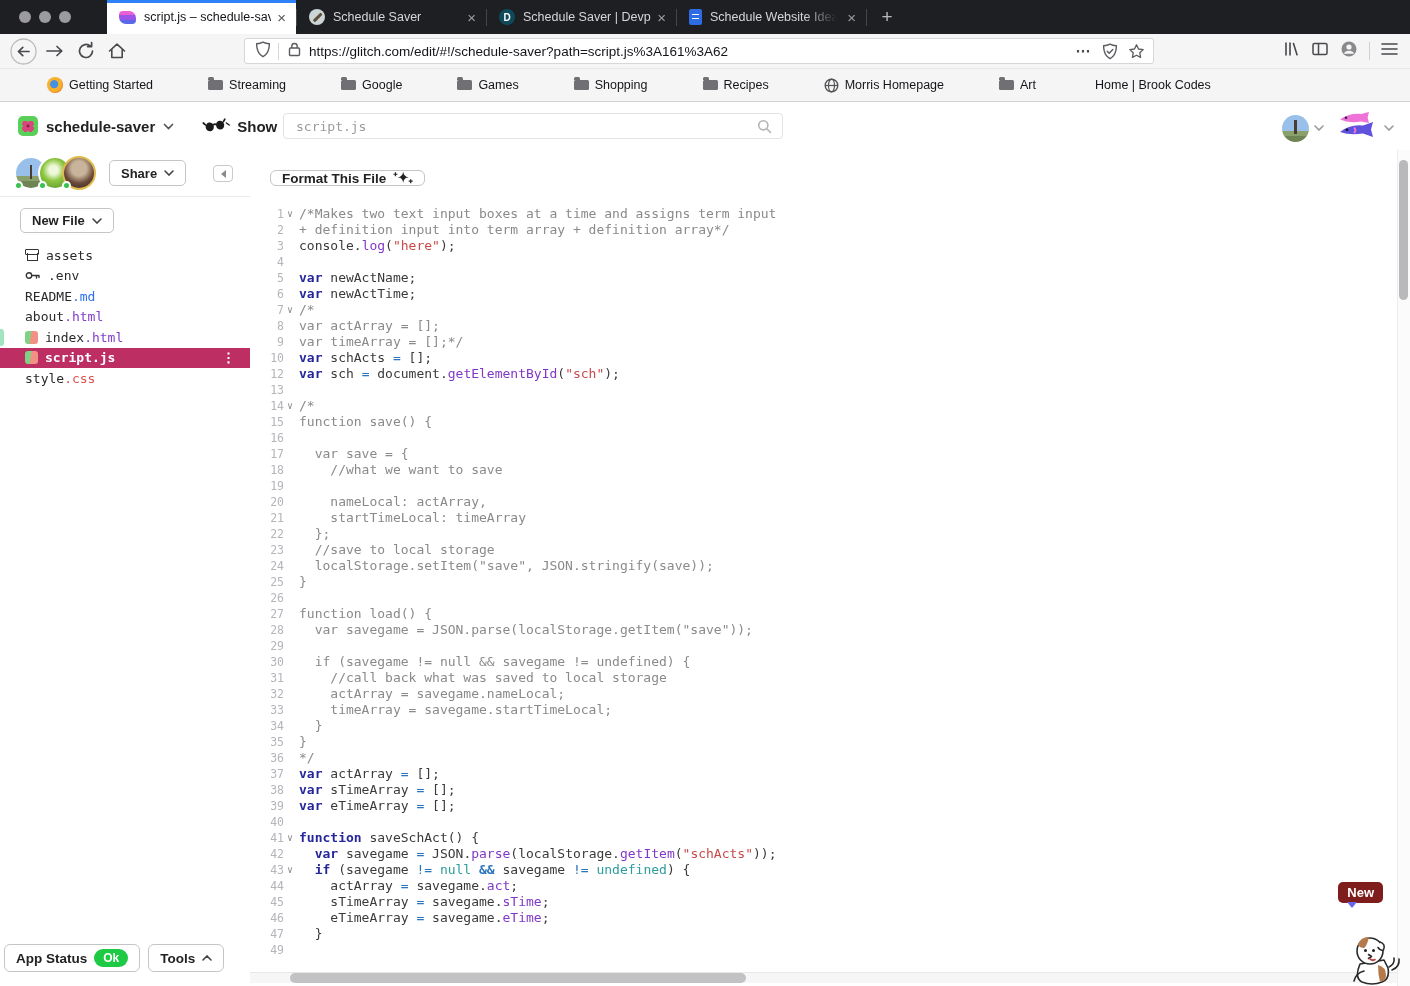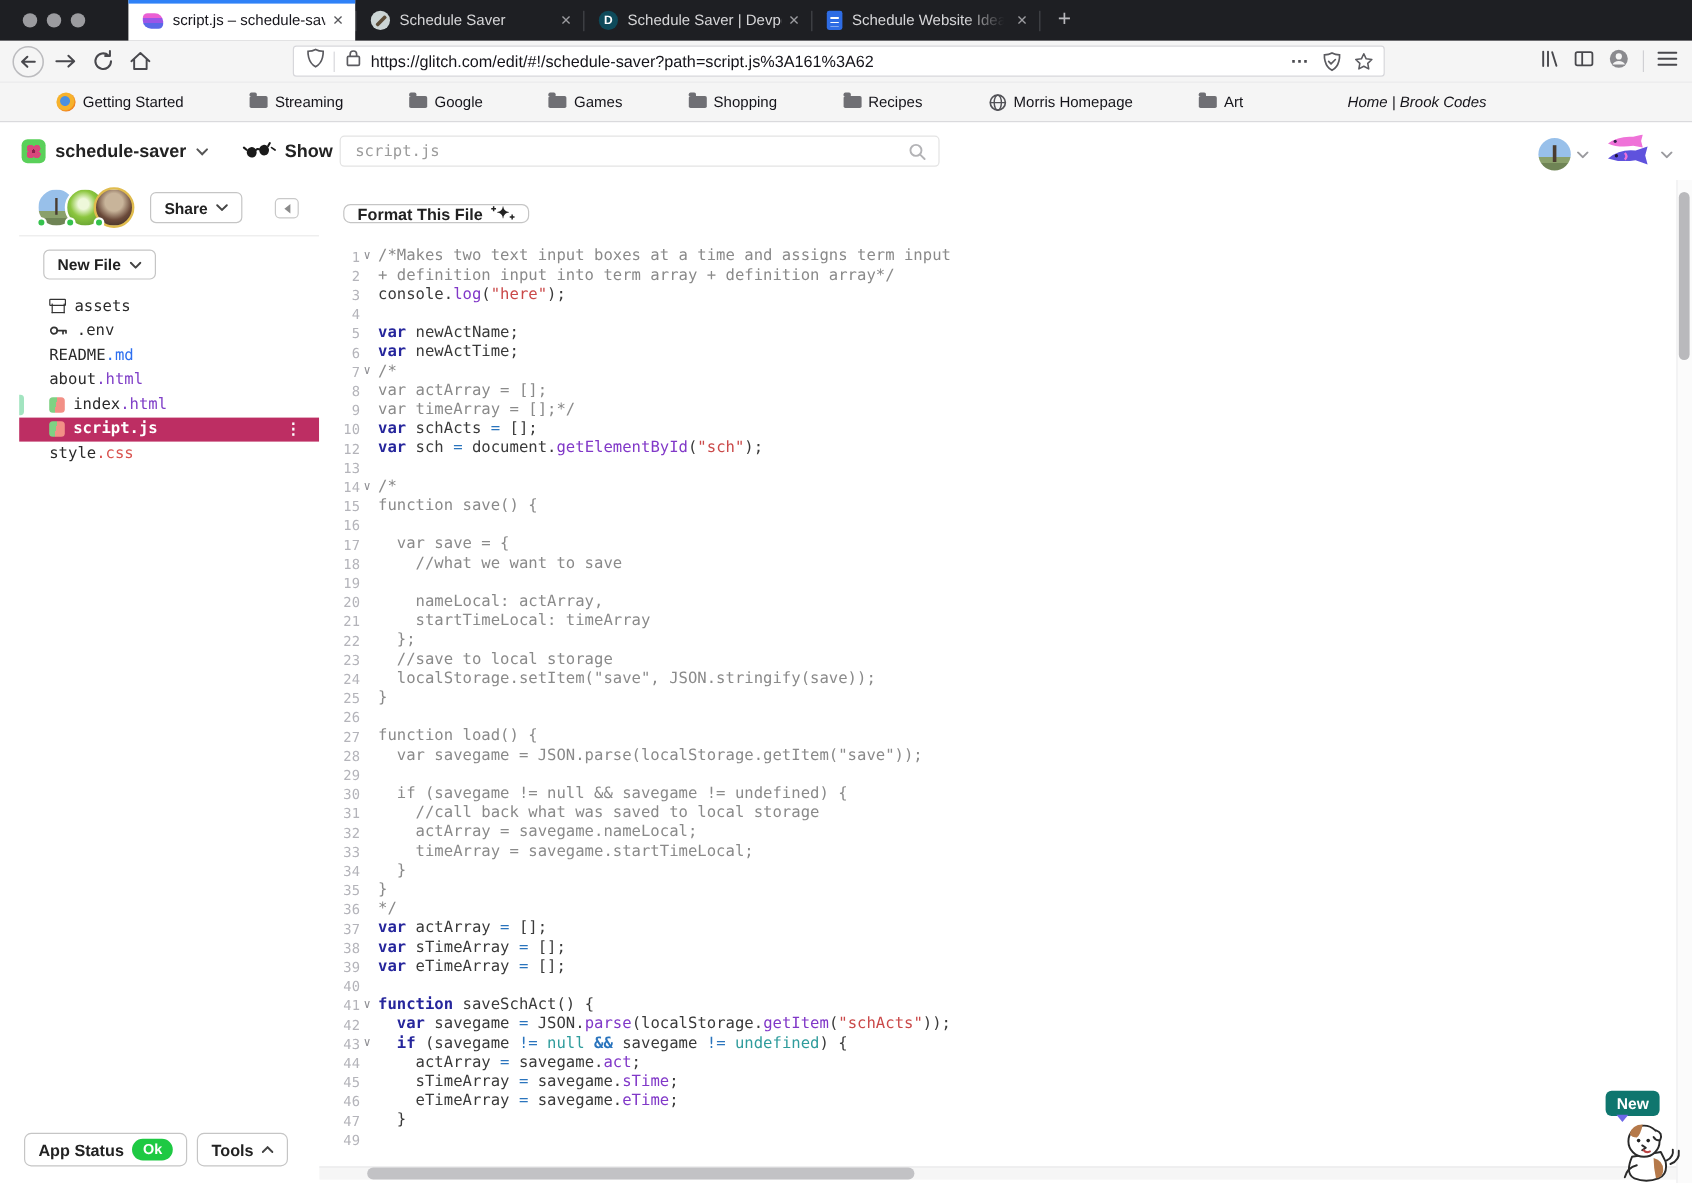--- a/index.html
+++ b/index.html
@@ -43,21 +43,21 @@
   .url-text { font-size:13.5px; color:#15141a; flex:1; white-space:nowrap; overflow:hidden; }
   .dots { font-size:15px; color:#4a4a4f; letter-spacing:1.5px; padding:0 5px; font-weight:bold; }
   .ubtn { width:26px; height:24px; display:flex; align-items:center; justify-content:center; }
   .nav-right { margin-left:auto; display:flex; align-items:center; gap:11px; }
   .toolbar-sep { width:1px; height:18px; background:#d0d0d4; }
 
   
   .bookmarks { height:33px; background:#f5f5f5; border-bottom:1px solid #d4d4d8; display:flex;
                align-items:center; padding-left:10px; gap:18px; font-size:12.5px; color:#15141a; }
   .bm { display:flex; align-items:center; gap:6px; white-space:nowrap;padding-left:37px; }
-  .bm-home { margin-left:32px;font-style:italic; }
+  .bm-home { margin-left:4px; }
   .bm-ico-folder { width:15px; height:10.5px; background:#6f6f74; border-radius:1.5px; position:relative; }
   .bm-ico-folder::before { content:""; position:absolute; top:-2.5px; left:0; width:6px; height:3px;
       background:#6f6f74; border-radius:1.5px 1.5px 0 0; }
   .bm-ico-firefox { width:16px; height:16px; border-radius:50%;
       background:radial-gradient(circle at 45% 45%, #4a90e0 0 30%, #f6b22c 36% 58%, #ef7a1a 70%, #d4481c 100%); }
 
   
   .gheader { height:48px; display:flex; align-items:center; padding-left:18px; position:relative; background:#fff; }
   .gproj { display:flex; align-items:center; gap:8px; }
   .gprojicon { width:20px; height:20px; border-radius:5px; background:#5ad05a; position:relative; }
@@ -71,21 +71,21 @@
   .gshow { display:flex; align-items:center; gap:7px; margin-left:27px; font-size:15px; font-weight:bold; color:#222; }
   .gsearch { position:absolute; left:283px; top:11px; width:500px; height:26px; border:1.5px solid #e3e3e3;
              border-radius:4px; display:flex; align-items:center; background:#fff; }
   .gsearch input { border:0; outline:0; background:none; flex:1; font-family:"DejaVu Sans Mono", monospace;
                    font-size:13px; color:#9b9b9b; padding-left:12px; }
   .gsearch svg { margin-right:10px; flex:none; }
   .gavatars { position:absolute; right:16px; top:10px; display:flex; align-items:center; gap:5px; }
   .hava { width:27px; height:27px; border-radius:50%; overflow:hidden; }
 
   
-  .main { display:flex; height:836px;margin-left:16px; }
+  .main { display:flex; height:836px; }
   .sidebar { width:250px; flex:none; position:relative; }
   .srow1 { height:47px; display:flex; align-items:center; padding-left:14px; border-bottom:1px solid #eaeaea; position:relative; }
   .avstack { display:flex; }
   .av { width:30px; height:30px; border-radius:50%; position:relative; border:2px solid #fff; flex:none; box-sizing:content-box; }
   .av + .av { margin-left:-10px; }
   .av .dot { position:absolute; left:-2px; bottom:-2px; width:9px; height:9px; border-radius:50%;
              background:#35c24d; border:2px solid #fff; }
   .av-tree { background:linear-gradient(180deg,#98c0ea 0 60%,#8aa06b 60% 78%,#6f8455 78% 100%); }
   .av-tree::after { content:""; position:absolute; left:46%; top:22%; width:2.5px; height:14px; background:#4a3c30; }
   .av-green { background:radial-gradient(circle at 45% 40%, #eef8da 0 18%, #8cc63f 45%, #4e8c2a 100%); }
@@ -128,21 +128,21 @@
   .tk-kw { color:#26269c; font-weight:bold; }
   .tk-op { color:#2a74bd; }
   .tk-opb { color:#2a74bd; font-weight:bold; }
   .tk-atom { color:#2f9c9c; }
   .tk-prop { color:#8138c8; }
   .tk-str { color:#ca4949; }
   .htrack { position:absolute; left:0; right:0; top:822px; height:11px; background:#f6f6f6; border-top:1px solid #e8e8e9; }
   .hthumb { position:absolute; left:40px; top:823px; width:456px; height:10px; border-radius:5px; background:#c2c2c5; }
   .vtrack { position:absolute; right:0; top:0; bottom:0; width:13px; background:#fbfbfb; border-left:1px solid #ededee; }
   .vthumb { position:absolute; right:2px; top:10px; width:9px; height:140px; border-radius:4.5px; background:#b9b9bc; }
-  .newbadge { position:absolute; right:27px; top:759px; background:#0f766e; color:#fff; font-size:13px;
+  .newbadge { position:absolute; right:27px; top:732px; background:#7f1d1d; color:#fff; font-size:13px;
               font-weight:bold; border-radius:5px; padding:3px 9px; }
   .newbadge::after { content:""; position:absolute; left:9px; bottom:-5px; border-left:5px solid transparent;
               border-right:5px solid transparent; border-top:6px solid #6c67e8; }
   .dog { position:absolute; right:6px; top:780px; }
   .chev { display:inline-flex; }
 </style>
 </head>
 <body>
 
 <div class="tabbar">

